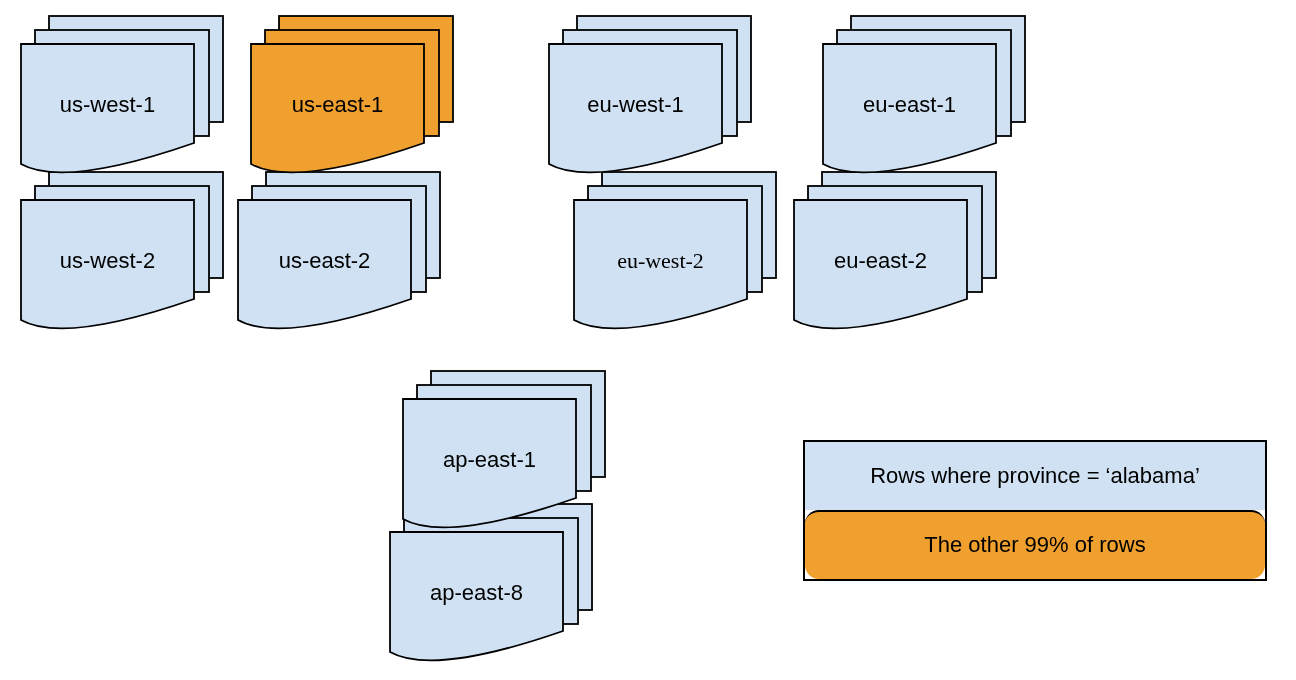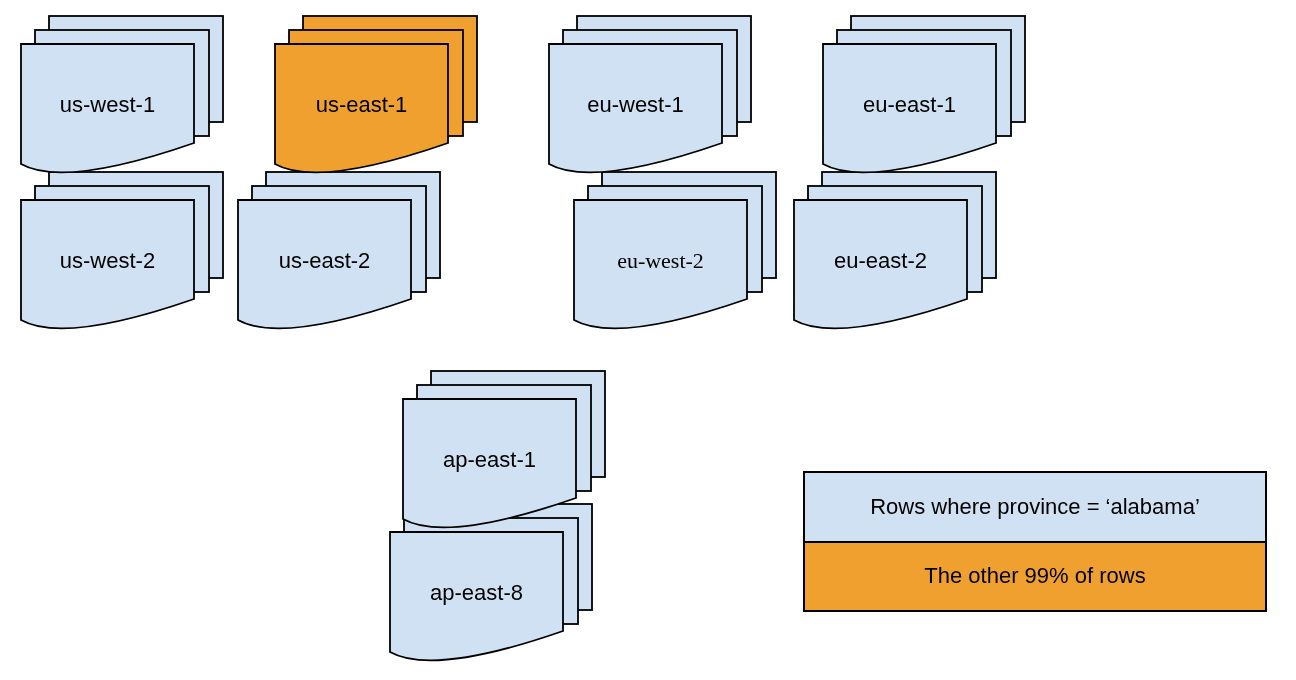--- a/index.html
+++ b/index.html
@@ -67,49 +67,49 @@
     position: absolute;
     left: 803px;
     top: 440px;
     width: 464px;
     height: 141px;
     border: 2px solid var(--stroke);
     display: flex;
     flex-direction: column;
     z-index: 3;
     background: var(--bg);
-    margin-top: 31px;
   }
   .legend-row {
     flex: 1;
     display: flex;
     align-items: center;
     justify-content: center;
     font-size: 22px;
     white-space: nowrap;
   }
   .legend-row + .legend-row {
     border-top: 2px solid var(--stroke);
+    border-radius: 14px;
   }
 </style>
 </head>
 <body>
 
 <div class="canvas">
 
   <div class="stack z2" style="left:20px; top:15px;padding-left:12px;">
     <svg viewBox="0 0 205 160" width="205" height="160">
       <rect class="layer" x="29" y="1" width="174" height="106"></rect>
       <rect class="layer" x="15" y="15" width="174" height="106"></rect>
       <path class="layer" d="M1,29 H174 V128 C105,152 35,168 1,149 Z"></path>
     </svg>
     <div class="stack-label">us-west-1</div>
   </div>
 
-  <div class="stack z2 highlight" style="left:250px; top:15px;margin-left:24px;">
+  <div class="stack z2 highlight" style="left:250px; top:15px;">
     <svg viewBox="0 0 205 160" width="205" height="160">
       <rect class="layer" x="29" y="1" width="174" height="106"></rect>
       <rect class="layer" x="15" y="15" width="174" height="106"></rect>
       <path class="layer" d="M1,29 H174 V128 C105,152 35,168 1,149 Z"></path>
     </svg>
     <div class="stack-label">us-east-1</div>
   </div>
 
   <div class="stack z2" style="left:548px; top:15px;">
     <svg viewBox="0 0 205 160" width="205" height="160">

